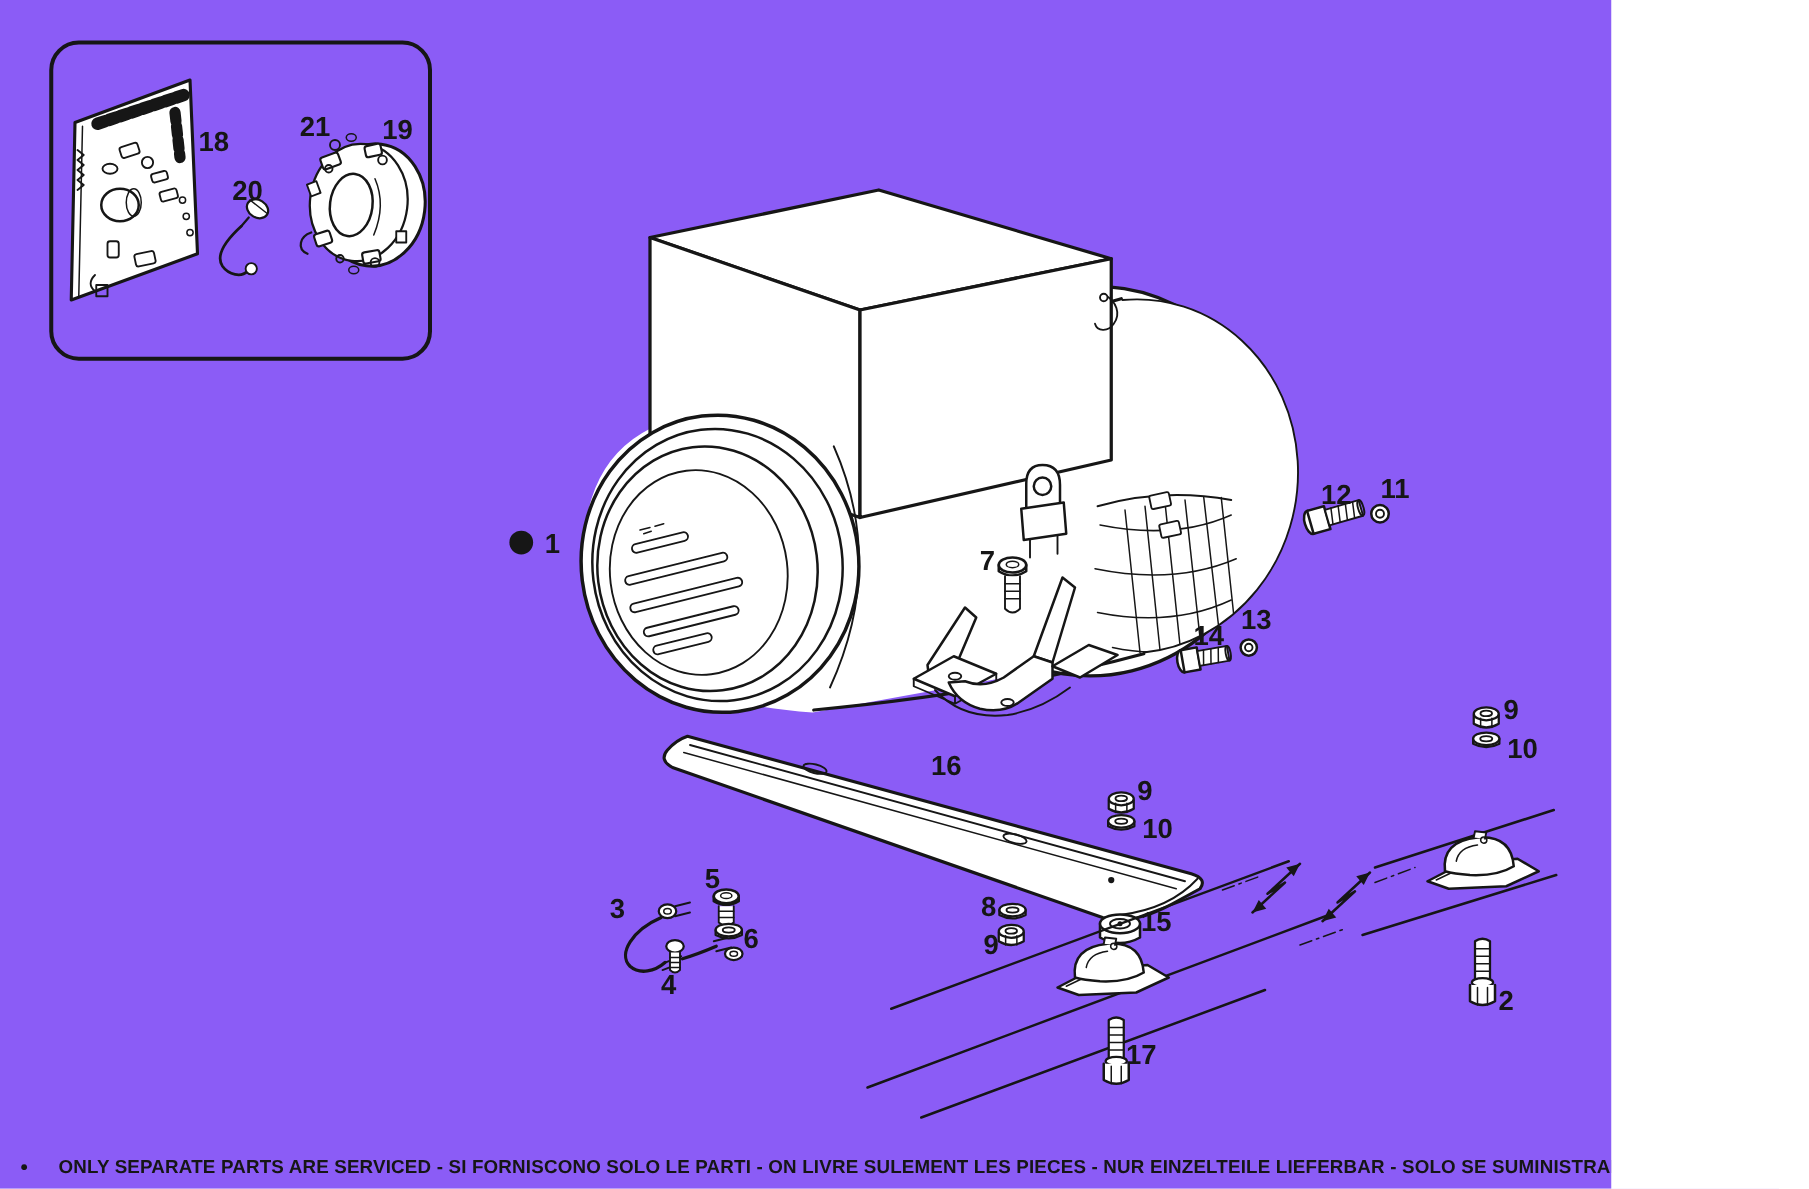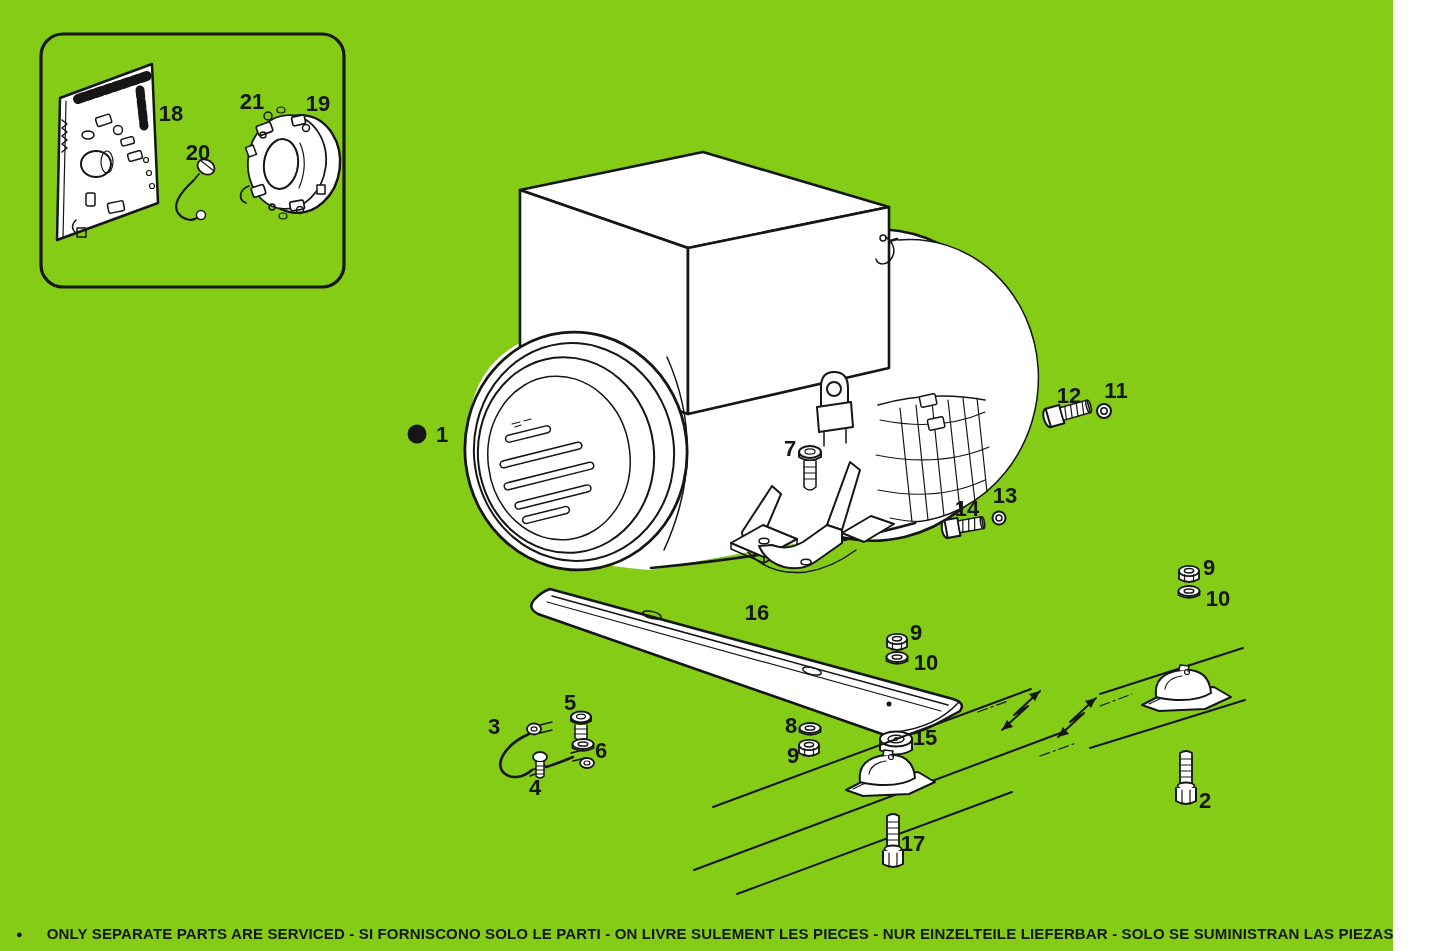--- a/index.html
+++ b/index.html
@@ -1,16 +1,16 @@
 <!DOCTYPE html>
 <html><head>
 <meta charset="utf-8">
 <style>
   html,body{margin:0;padding:0;background:#ffffff;}
-  .page{position:relative;width:1393px;height:951px;background:#84cc16;overflow:hidden;
+  .page{position:relative;width:1289px;height:951px;background:#8b5cf6;overflow:hidden;
         font-family:"Liberation Sans",sans-serif;}
   svg.canvas{position:absolute;left:0;top:0;}
   svg .ln{stroke:#161616;fill:none;stroke-linecap:round;stroke-linejoin:round;}
   svg .s1{stroke-width:1.2;} svg .s14{stroke-width:1.5;} svg .s2{stroke-width:2;}
   svg .s25{stroke-width:2.5;} svg .s3{stroke-width:3.2;}
   svg .w{fill:#ffffff;}
   svg .ink{fill:#161616;stroke:none;}
   svg text{font:700 22px "Liberation Sans",sans-serif;fill:#161616;stroke:none;text-anchor:middle;}
   .footer{position:absolute;left:0;top:925px;width:1447px;white-space:nowrap;
           font:700 15px "Liberation Sans",sans-serif;color:#161616;letter-spacing:.15px;}

